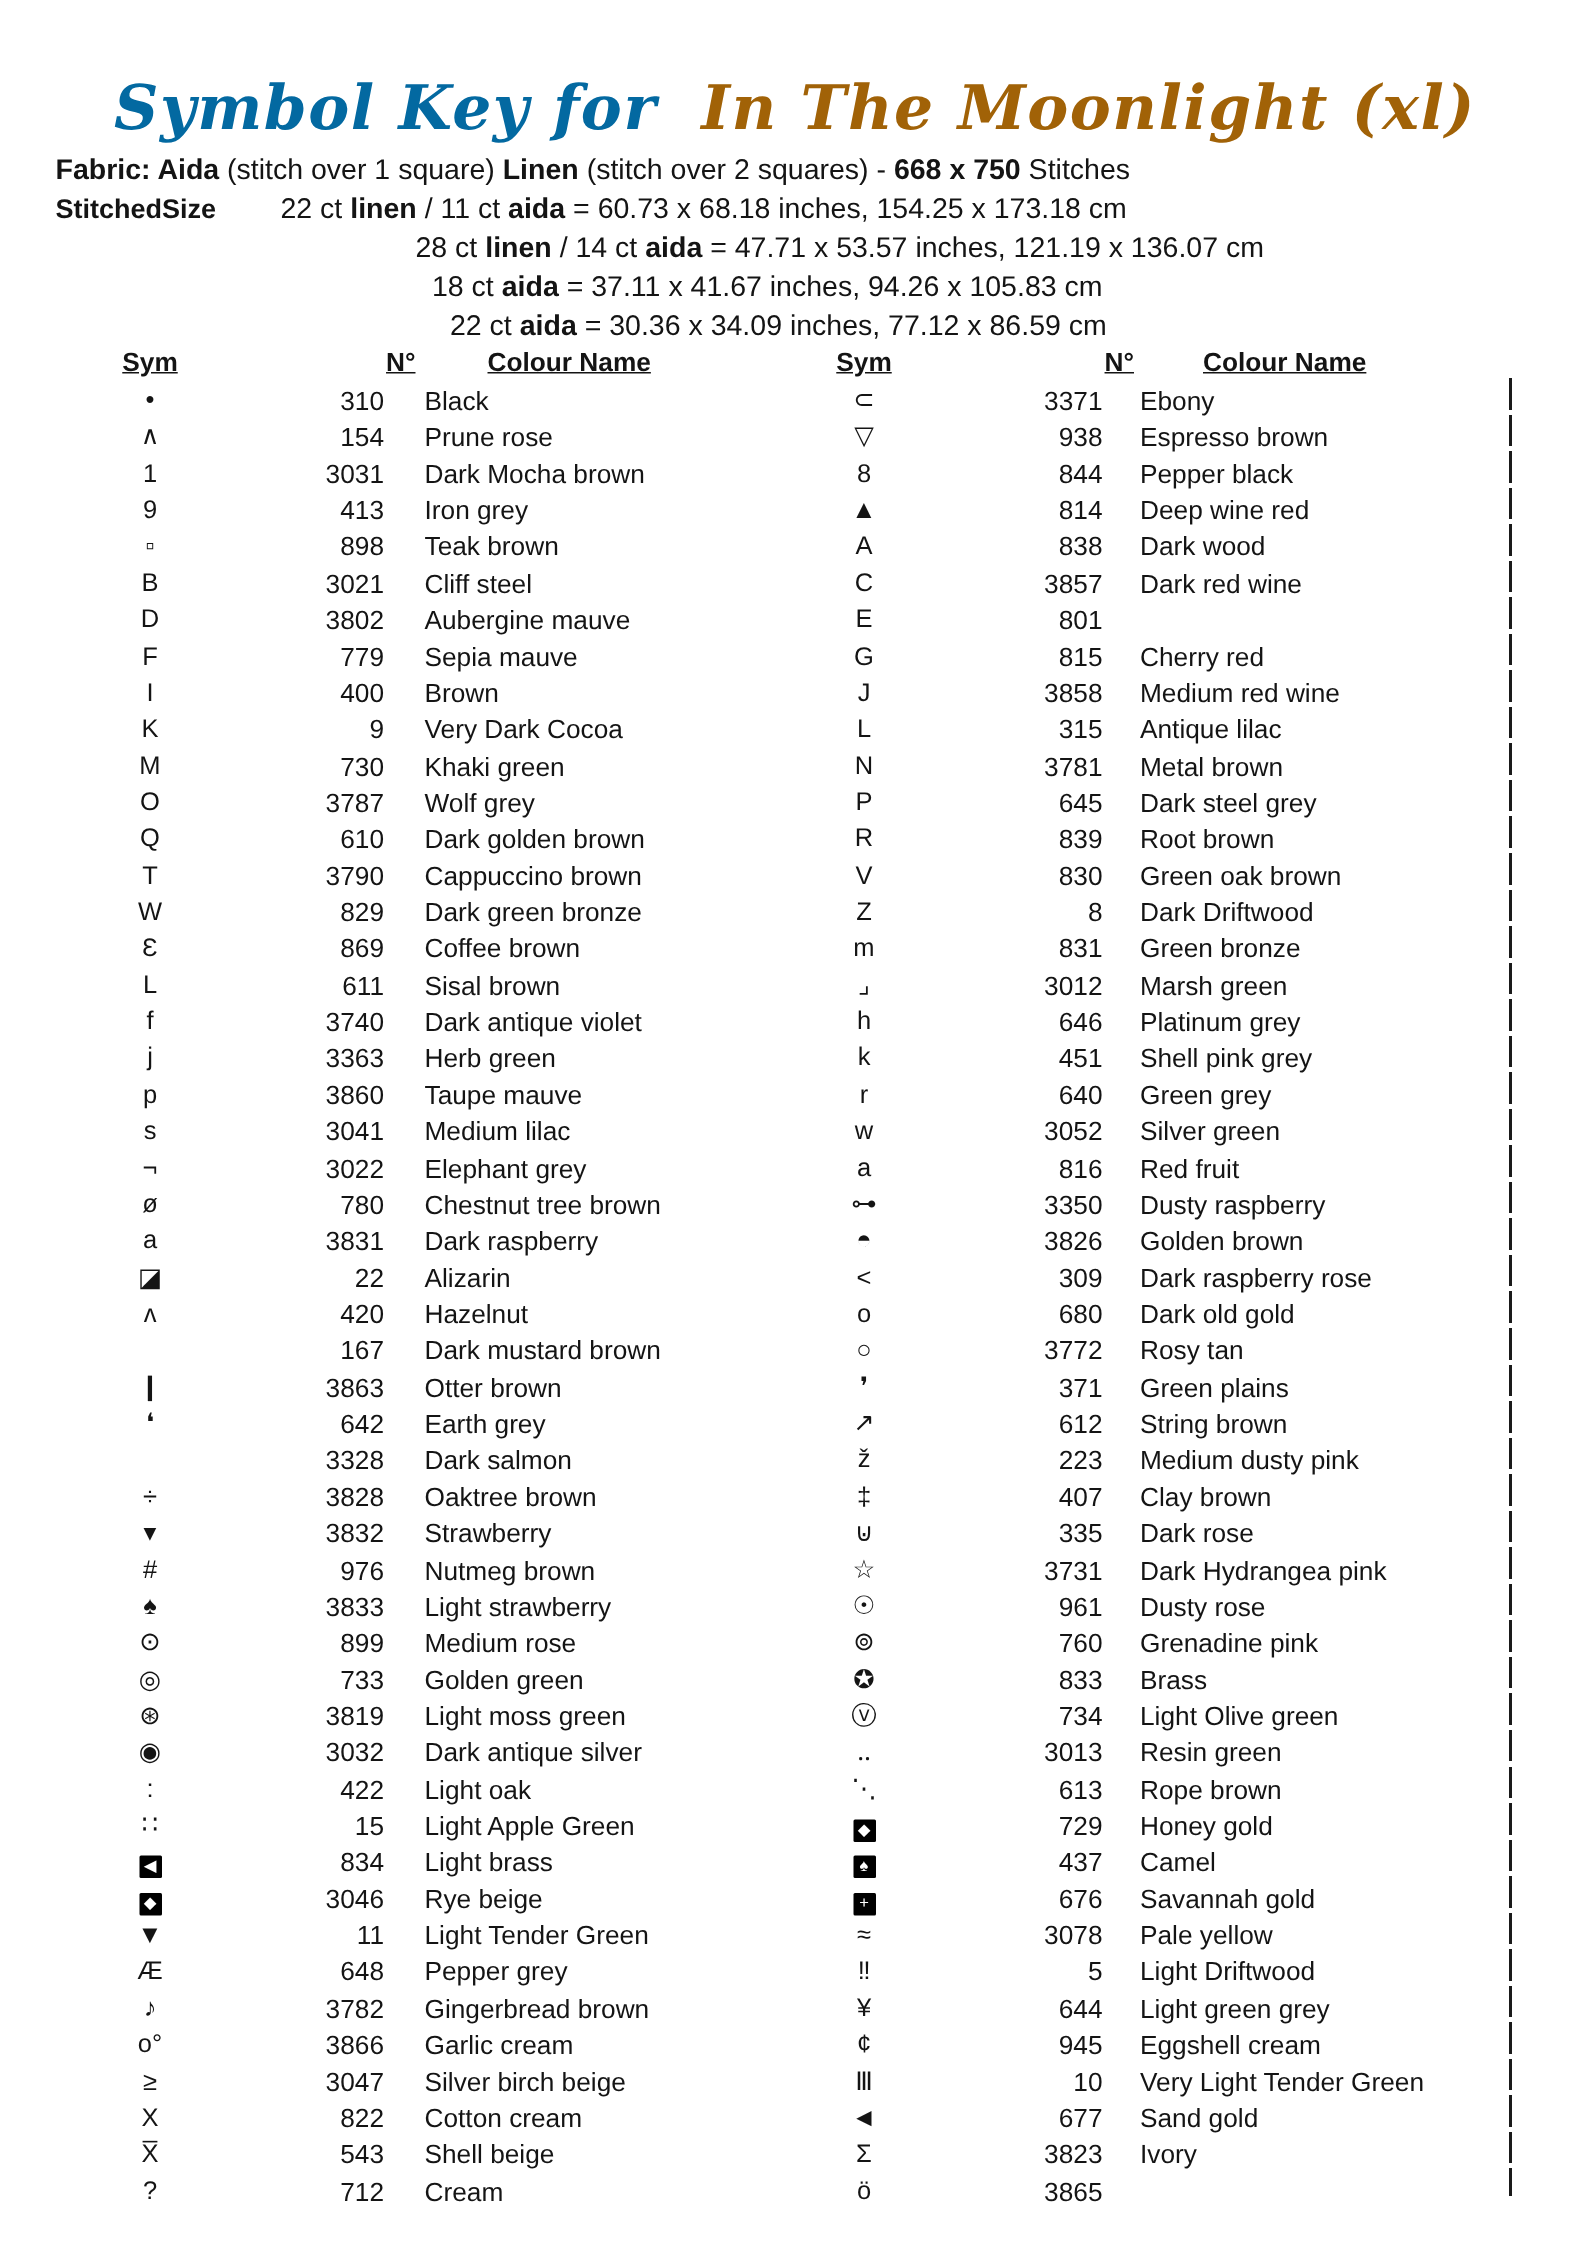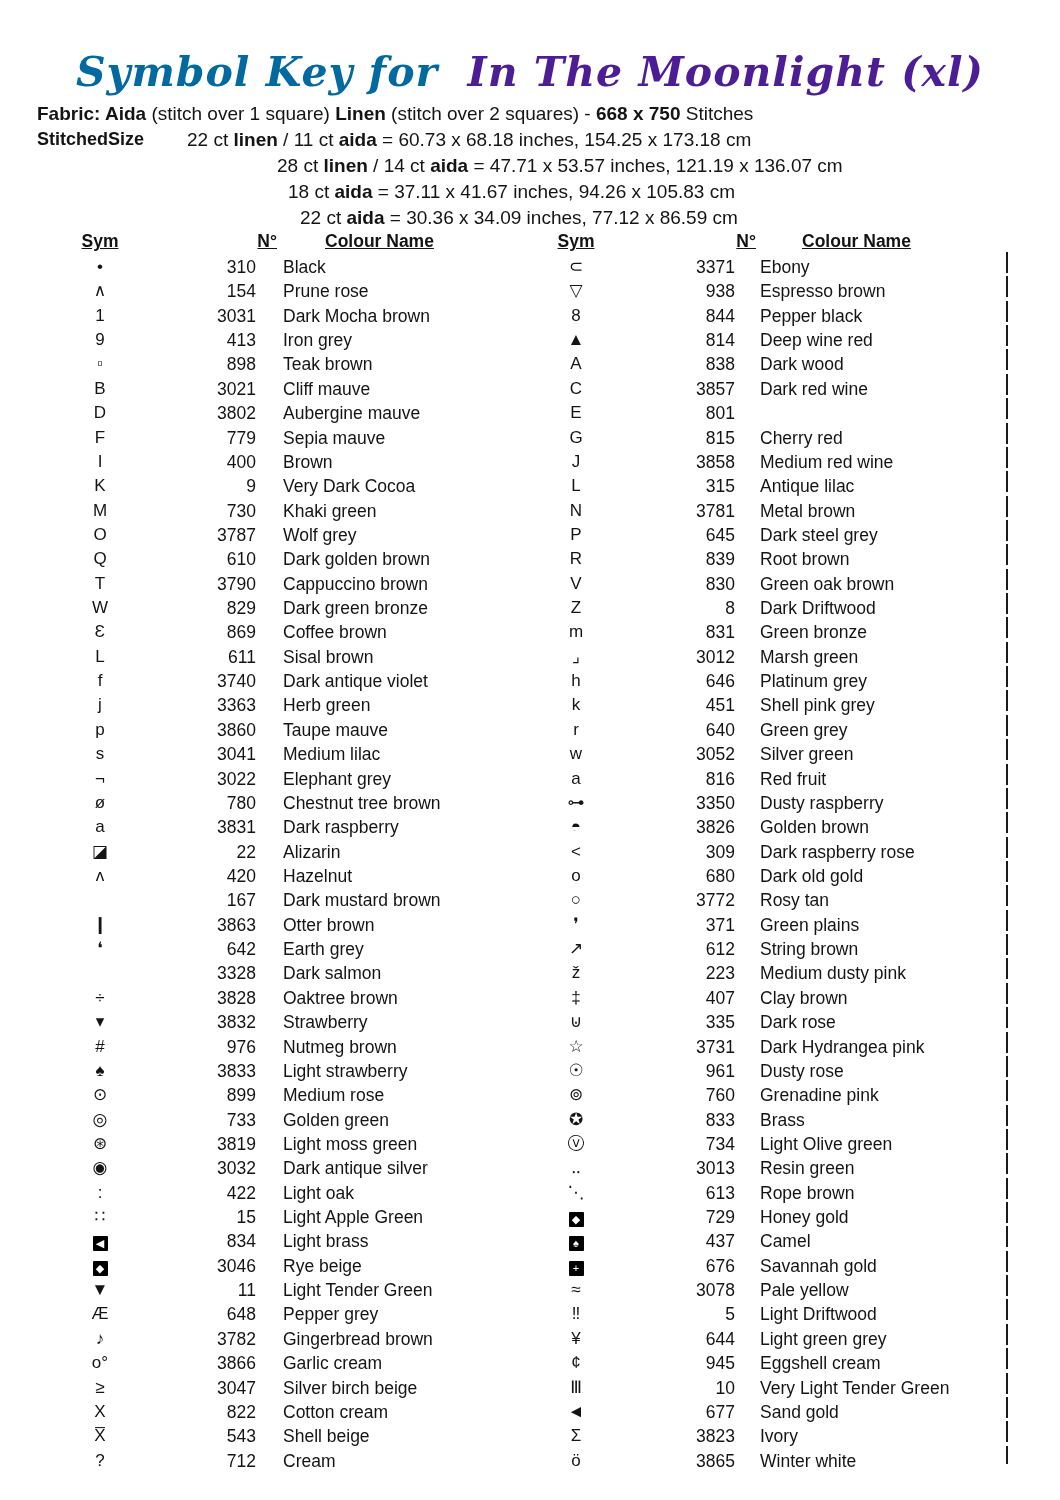--- a/index.html
+++ b/index.html
@@ -7,21 +7,21 @@
     position:relative;width:1060px;height:1500px;background:#ffffff;
     font-family:"Liberation Sans",sans-serif;color:#141414;overflow:hidden;
     margin:0 auto;
   }
   .title{
     position:absolute;top:48px;left:0;width:1060px;text-align:center;
     font-family:"DejaVu Serif",serif;font-style:italic;font-weight:bold;
     font-size:41px;letter-spacing:1px;white-space:nowrap;
   }
   .title .t-black{color:#0369a1;}
-  .title .t-red{color:#4c1d95;margin-left:14px;}
+  .title .t-red{color:#a16207;margin-left:14px;}
   .fabric{
     position:absolute;top:103px;left:37px;font-size:19px;white-space:nowrap;
   }
   .fabric .b,.size-line .b{font-weight:bold;}
   .size-label{
     position:absolute;top:129px;left:37px;font-size:18px;font-weight:bold;
   }
   .size-line{position:absolute;font-size:19px;white-space:nowrap;}
   #size-line-0{top:129px;left:187px;}
   #size-line-1{top:155px;left:277px;}
@@ -106,21 +106,21 @@
 
   <div class="row">
     <span class="sym">▫</span>
     <span class="no">898</span>
     <span class="name">Teak brown</span>
   </div>
 
   <div class="row">
     <span class="sym">B</span>
     <span class="no">3021</span>
-    <span class="name">Cliff mauve</span>
+    <span class="name">Cliff steel</span>
   </div>
 
   <div class="row">
     <span class="sym">D</span>
     <span class="no">3802</span>
     <span class="name">Aubergine mauve</span>
   </div>
 
   <div class="row">
     <span class="sym">F</span>
@@ -678,20 +678,19 @@
 
   <div class="row">
     <span class="sym">Σ</span>
     <span class="no">3823</span>
     <span class="name">Ivory</span>
   </div>
 
   <div class="row">
     <span class="sym">ö</span>
     <span class="no">3865</span>
-    <span class="name">Winter white</span>
   </div>
 </div>
   </section>
 
   <div class="edge-dashes"></div>
 
 </div>
 
 </body></html>

